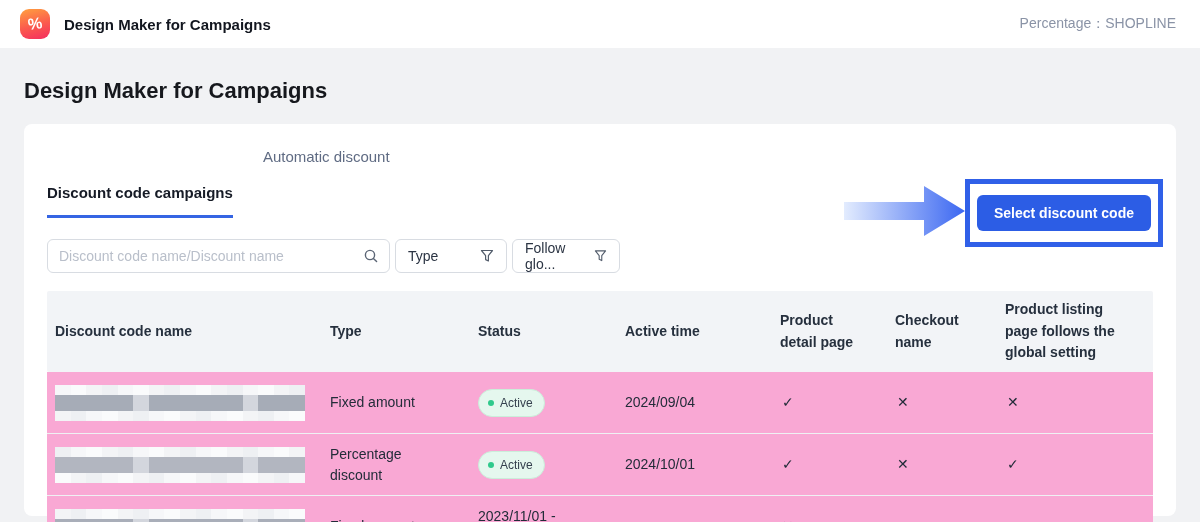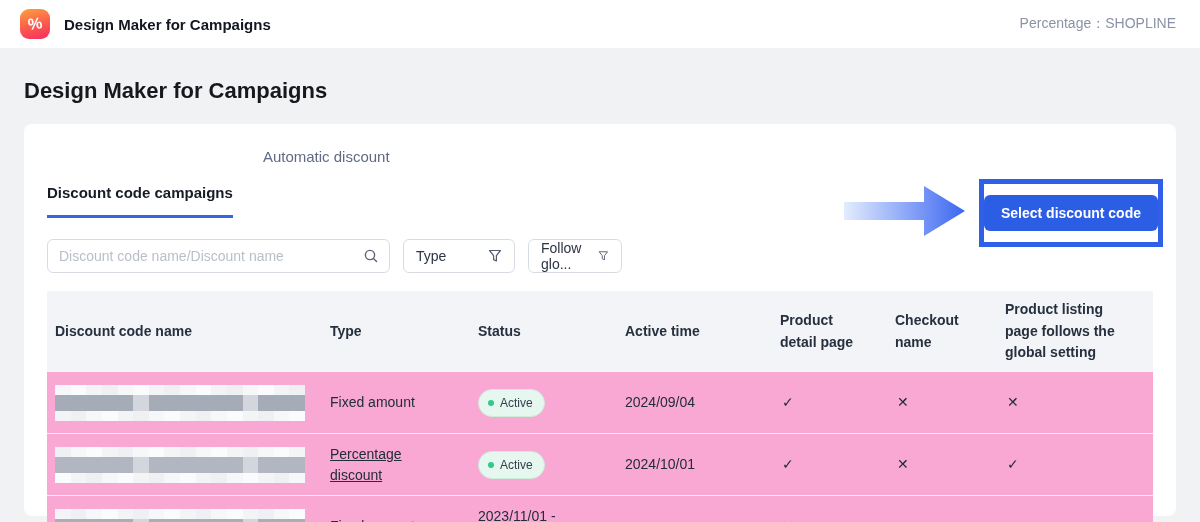--- a/index.html
+++ b/index.html
@@ -41,44 +41,44 @@
     height:392px;
   }
 
   
   .tabs { display:flex; gap:30px; }
   .tab { font-size:15px; padding:8px 0 14px 0; cursor:pointer; }
   .tab.active { font-weight:bold; color:#161b26; border-bottom:3px solid #3565e3;margin-top:36px; }
   .tab.inactive { color:#5f6b83; }
 
   
-  .filter-row { display:flex; align-items:flex-end; margin-top:21px; gap:13px; }
+  .filter-row { display:flex; align-items:flex-end; margin-top:21px; gap:5px; }
   .search-box {
     width:343px; height:34px; border:1px solid #d8dce2; border-radius:6px;
     display:flex; align-items:center; background:#fff; padding:0 10px 0 11px;
   }
   .search-box input {
     border:none; outline:none; flex:1; font-size:14px;
     font-family:"Liberation Sans", sans-serif; color:#333c4a; background:transparent;
   }
   .search-box input::placeholder { color:#b9bfca; }
   .drop-btn {
     height:34px; border:1px solid #d8dce2; border-radius:6px; background:#fff;
     display:flex; align-items:center; justify-content:space-between;
     font-size:14px; color:#2b3443; padding:0 12px; cursor:pointer;
   }
   .drop-btn.type { width:112px; }
-  .drop-btn.follow { width:94px; }
+  .drop-btn.follow { width:108px; }
   .icon-svg { display:block; }
 
   
   .promo-arrow { position:absolute; top:59px; right:210px; }
   .highlight-box {
     position:absolute; top:55px; right:13px;
-    border:5px solid #3060e8; background:#fff; padding:11px 0;
+    border:5px solid #3060e8; background:#fff; padding:11px 7px;
   }
   .select-btn {
     background:#2c5de5; color:#fff; border:none; border-radius:6px;
     font-size:14px; font-weight:bold; padding:10px 17px; cursor:pointer;
     font-family:"Liberation Sans", sans-serif;
   }
 
   
   .table { margin-top:18px; }
   .t-row {
@@ -296,21 +296,21 @@
             <div style="background: rgb(250, 251, 252);"></div>
             <div style="background: rgb(243, 244, 246);"></div>
             <div style="background: rgb(238, 240, 243);"></div>
             <div style="background: rgb(246, 247, 249);"></div>
             <div style="background: rgb(250, 251, 252);"></div>
             <div style="background: rgb(243, 244, 246);"></div>
             <div style="background: rgb(238, 240, 243);"></div>
             <div style="background: rgb(246, 247, 249);"></div>
           </div>
         </div>
-      <div class="t-cell" style="padding-right:52px;text-decoration:underline;">Percentage discount</div>
+      <div class="t-cell" style="padding-right:52px;">Percentage discount</div>
       <div class="t-cell">
         <span class="badge active">
           <span class="dot"></span>
           <span>Active</span>
         </span>
       </div>
       <div class="t-cell">2024/10/01</div>
       <div class="t-cell mark">✓</div>
       <div class="t-cell mark">✕</div>
       <div class="t-cell mark">✓</div>

